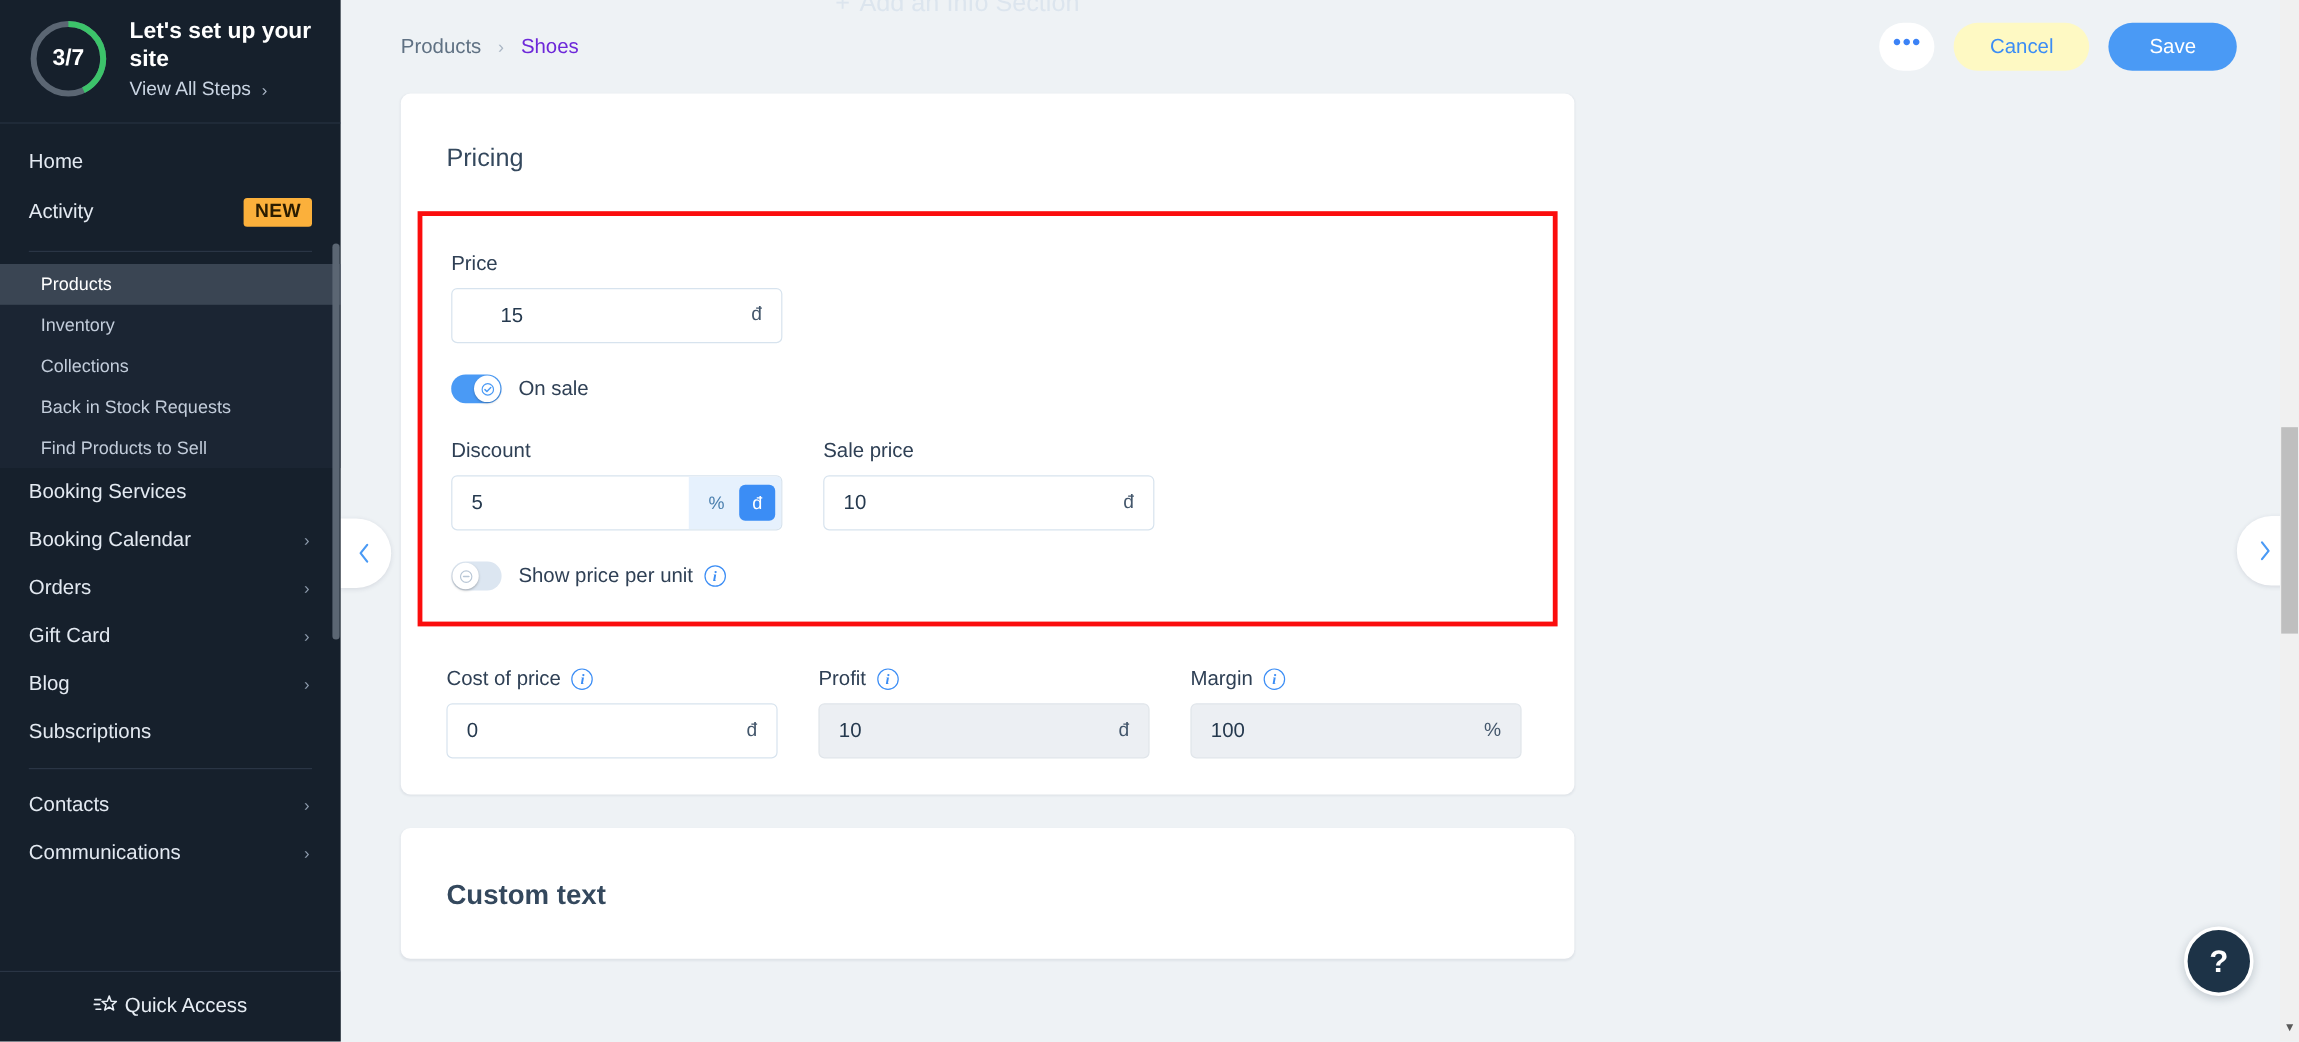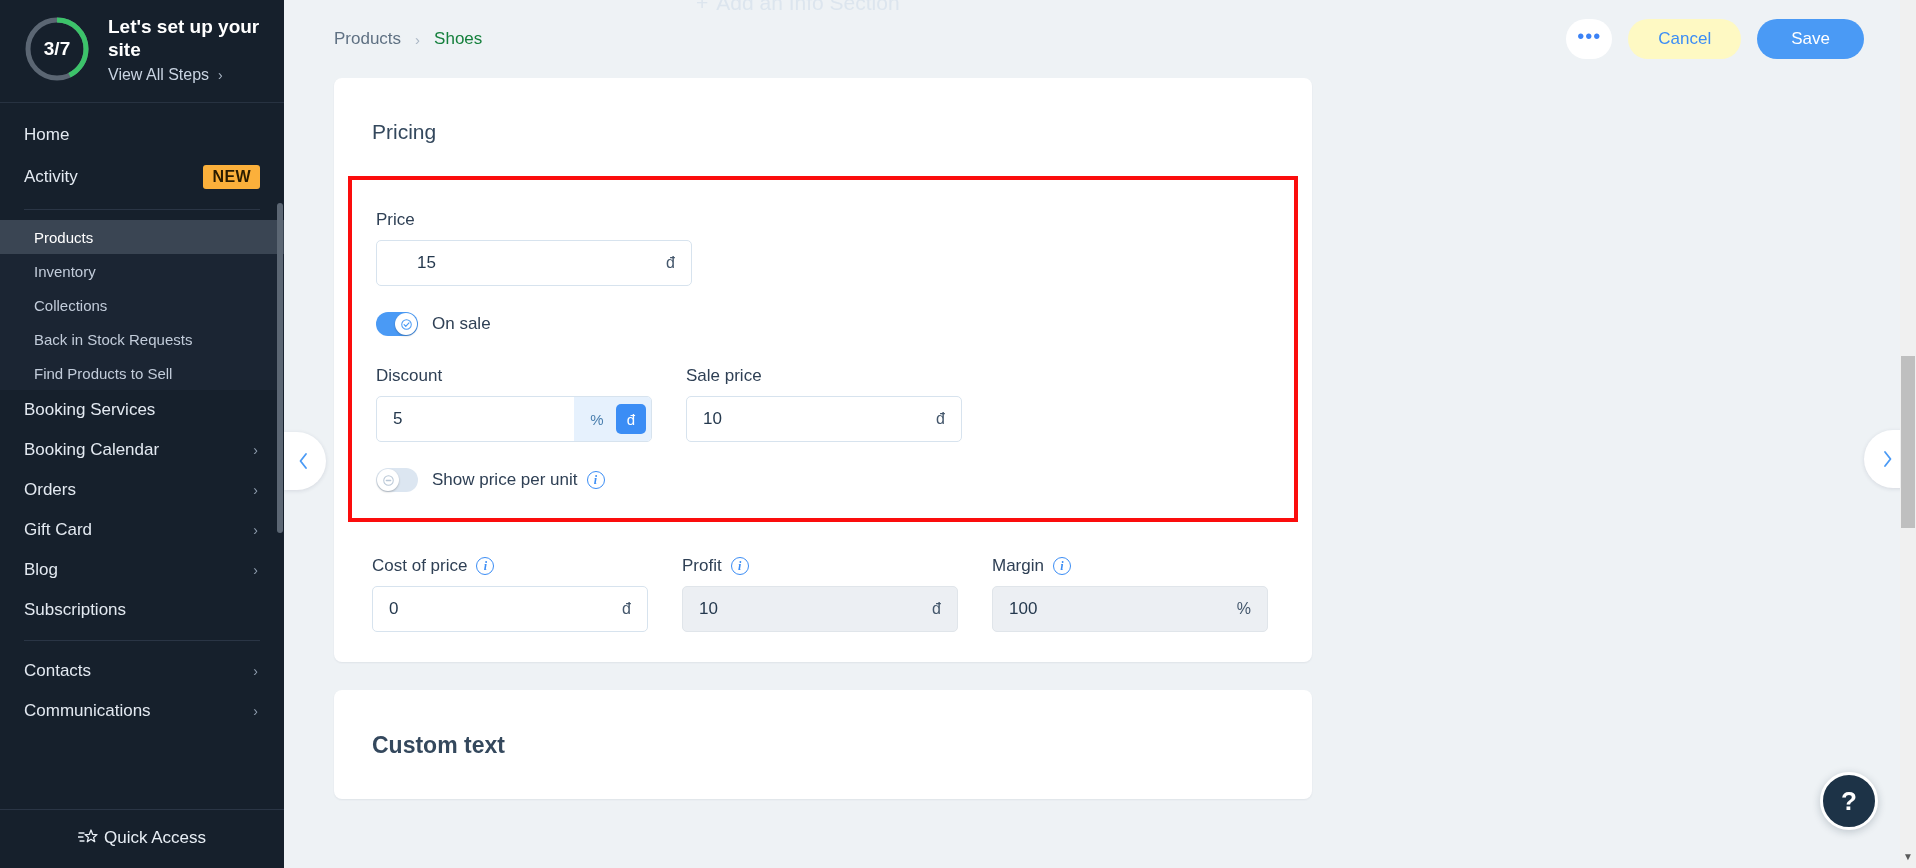--- a/index.html
+++ b/index.html
@@ -104,21 +104,21 @@
   }
   .topbar {
     position: relative;
     height: 78px;
     display: flex; align-items: center; justify-content: space-between;
     padding: 0 52px 0 50px;
   }
   .breadcrumb { display: flex; align-items: center; gap: 14px; font-size: 17px; }
   .bc-link { color: #5f7183; cursor: pointer; }
   .bc-sep { color: #aab6c4; font-size: 15px; }
-  .bc-current { color: #15803d; }
+  .bc-current { color: #6d28d9; }
   .top-actions { display: flex; align-items: center; gap: 16px; }
   .btn-dots {
     width: 46px; height: 40px; border-radius: 22px;
     background: #ffffff; border: none;
     display: flex; align-items: center; justify-content: center;
     color: #3b82f6; font-size: 20px; letter-spacing: 1px; cursor: pointer;
     padding-bottom: 6px;
   }
   .btn-cancel {
     height: 40px; padding: 0 30px; border-radius: 22px;
@@ -167,21 +167,21 @@
   .input-box {
     height: 46px; border: 1px solid #d7e3ee; border-radius: 5px;
     background: #ffffff;
     display: flex; align-items: center;
     padding: 0 16px;
     font-size: 17px; color: #25394e;
   }
   .input-box.disabled { background: #eceff3; border-color: #e0e5ea; }
   .input-val { flex: 1 1 auto; }
   .input-suffix { color: #44576c; font-size: 16px; }
-  .w-price { width: 316px; padding-left: 40px; }
+  .w-price { width: 276px; padding-left: 40px; }
   .w-sale  { width: 276px; }
   .w-third { width: 276px; }
 
   .toggle-row { display: flex; align-items: center; gap: 14px; margin: 26px 0 0; }
   .toggle {
     width: 42px; height: 24px; border-radius: 14px;
     position: relative; cursor: pointer; flex: 0 0 42px;
   }
   .toggle.on { background: #4a9af5; }
   .toggle.off { background: #dce6f1; }

